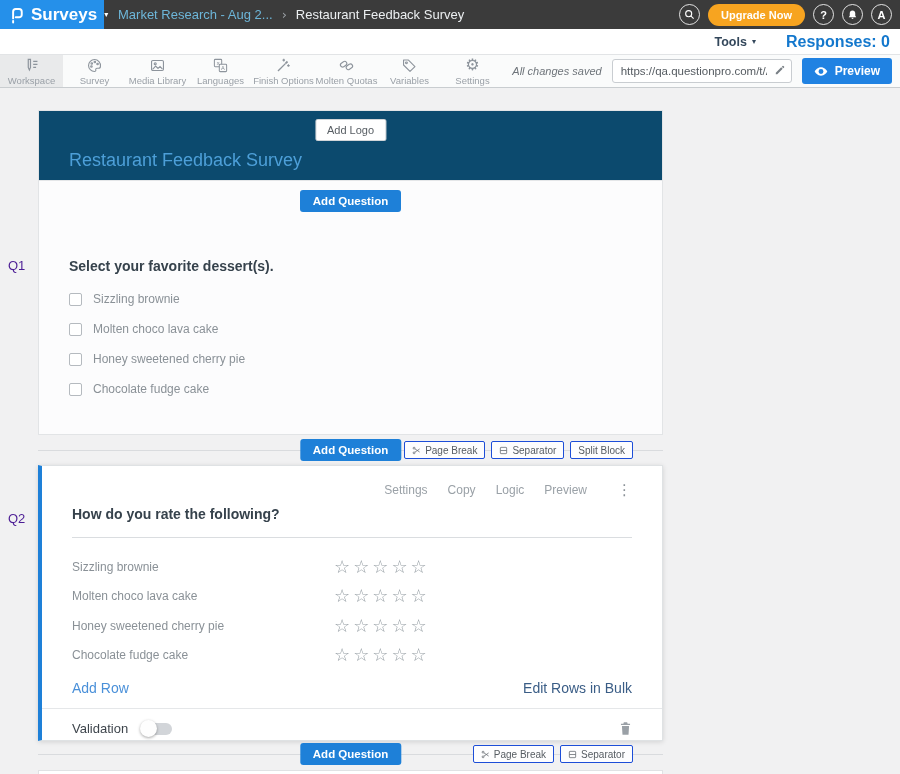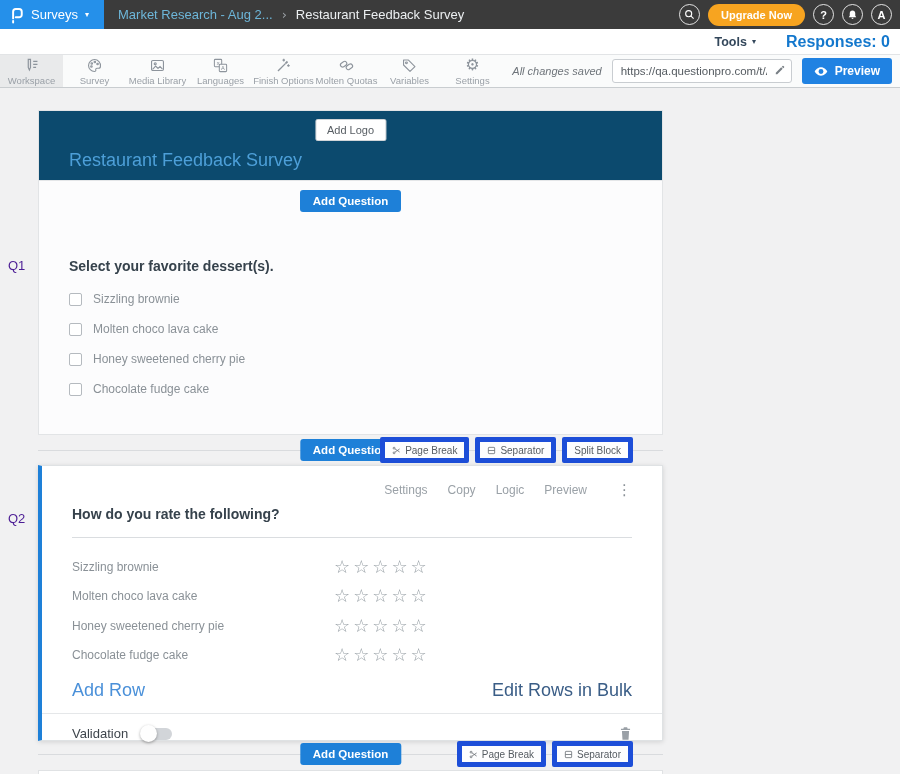--- a/index.html
+++ b/index.html
@@ -5,21 +5,21 @@
   * { margin:0; padding:0; box-sizing:border-box; }
   html,body { width:900px; height:774px; overflow:hidden; background:#f1f1f2;
               font-family:"Liberation Sans", sans-serif; }
   .glyph { font-family:"DejaVu Sans", sans-serif; }
 
   
   .topbar { position:absolute; left:0; top:0; width:900px; height:29px; background:#3b3b3b;
             display:flex; align-items:center; }
   .logo-area { width:104px; height:29px; background:#2590ea; display:flex; align-items:center;
                padding-left:9px; gap:7px; cursor:pointer; }
-  .logo-area .product { color:#fff; font-size:13px; font-weight:400; }
+  .logo-area .product { color:#fff; font-size:17px; font-weight:700; }
   .caret { font-size:8px; color:#fff; }
   .crumbs { display:flex; align-items:center; margin-left:14px; gap:9px; font-size:13px; }
   .crumb-folder { color:#6db6d9; max-width:200px; white-space:nowrap; }
   .crumb-sep { color:#9aa0a5; font-size:13px; }
   .crumb-survey { color:#eceff1; white-space:nowrap; }
   .top-right { margin-left:auto; display:flex; align-items:center; gap:8px; padding-right:8px; }
   .circle-btn { width:21px; height:21px; border:1.5px solid rgba(255,255,255,.85); border-radius:50%;
                 display:flex; align-items:center; justify-content:center; color:#fff;
                 font-size:11px; font-weight:700; cursor:pointer; }
   .upgrade { height:22px; background:#f7a420; border:none; border-radius:12px; color:#fff;
@@ -81,36 +81,36 @@
   .cb { width:13px; height:13px; border:1px solid #b5babf; border-radius:2px; background:#fff; cursor:pointer; }
   .opt-label { margin-left:11px; font-size:12px; color:#8a9197; }
 
   .gaprow { position:absolute; left:0; width:625px; }
   .gaprow1 { top:347px; height:30px; }
   .gaprow2 { top:653px; height:26px; }
   .gaprow::before { content:""; position:absolute; left:0; right:0; top:50%; border-top:1px solid #d9dbde; }
   .gaprow .addq-btn { position:absolute; left:50%; top:50%; transform:translate(-50%,-50%); }
   .mini-cluster { position:absolute; right:30px; top:50%; transform:translateY(-50%);
                   display:flex; gap:6px; }
-  .mini-btn { display:flex; align-items:center; gap:4px; background:#fdfdfe; border:5px solid #1d4ed8;
+  .mini-btn { display:flex; align-items:center; gap:4px; background:#fdfdfe; border:1px solid #1d4ed8;
               border-radius:2px; font-size:10px; color:#565c62; padding:2.5px 7px; cursor:pointer;
               font-family:"Liberation Sans",sans-serif; white-space:nowrap; }
 
   .card2 { position:absolute; left:0; top:377px; width:625px; height:276px; background:#fff;
            border:1px solid #dfe2e4; border-left:4px solid #1e80d8;
            box-shadow:0 1px 5px rgba(0,0,0,.13); padding:0 30px 0 30px; }
   .q2-menu { display:flex; justify-content:flex-end; align-items:center; gap:20px; margin-top:17px; }
   .q2-menu .menu-item { font-size:12px; color:#9aa1a7; cursor:pointer; }
   .dots { font-size:15px; color:#8a9197; margin-left:10px; cursor:pointer; line-height:12px; }
   .q2-title-wrap { margin-top:9px; border-bottom:1px solid #dadde0; padding-bottom:15px; }
   .rating-rows { margin-top:14px; }
   .rate-row { display:flex; align-items:center; height:29.5px; }
   .rate-label { width:262px; font-size:12px; color:#8a9197; }
   .stars { font-size:18px; color:#98a0a6; letter-spacing:3px; cursor:pointer; line-height:18px; }
-  .row-actions { display:flex; justify-content:space-between; margin-top:10px; font-size:18px; }
+  .row-actions { display:flex; justify-content:space-between; margin-top:10px; font-size:14px; }
   .add-row { color:#4a90d9; cursor:pointer; }
   .edit-rows { color:#3a5d86; cursor:pointer; }
   .q2-divider { margin:12px -30px 0 -30px; border-top:1px solid #e5e7e9; }
   .validation-row { display:flex; align-items:center; padding-top:12px; }
   .validation-label { font-size:13px; color:#3e454c; }
   .switch { position:relative; width:30px; height:12px; background:#d2d5d9; border-radius:6px;
             margin-left:14px; cursor:pointer; }
   .knob { position:absolute; left:-2px; top:-2.5px; width:17px; height:17px; border-radius:50%;
           background:#fefefe; box-shadow:0 1px 3px rgba(0,0,0,.35); }
   .trash { margin-left:auto; cursor:pointer; }

